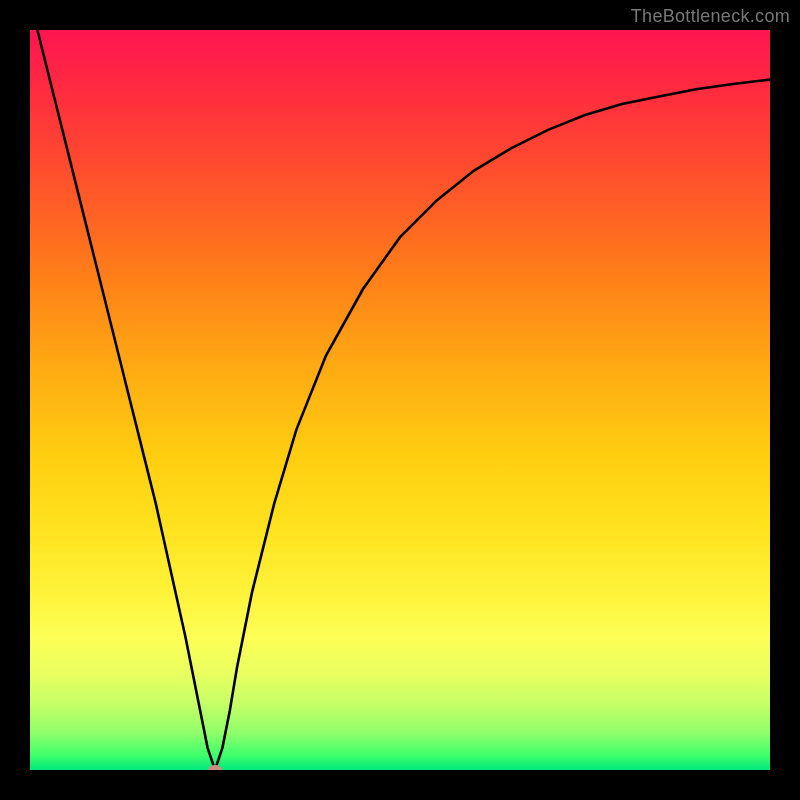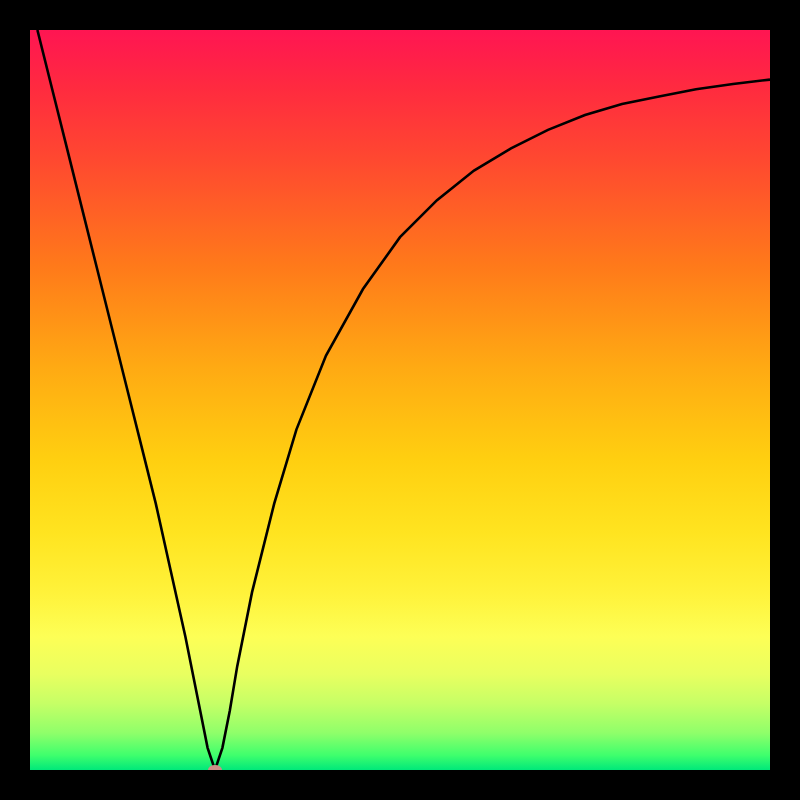--- a/index.html
+++ b/index.html
@@ -62,20 +62,21 @@
     left: 0;
     top: 0;
     width: 740px;
     height: 740px;
   }
 </style>
 </head>
 <body>
 
 <div class="frame">
+  <div class="watermark">TheBottleneck.com</div>
 
   <div class="plot">
     <svg class="curve" viewBox="0 0 740 740" preserveAspectRatio="none">
       <path id="curve-path" d="M7.40 0.00 L22.20 59.20 L37.00 118.40 L51.80 177.60 L66.60 236.80 L81.40 296.00 L96.20 355.20 L111.00 414.40 L125.80 473.60 L140.60 540.20 L155.40 606.80 L170.20 680.80 L177.60 717.80 L185.00 740.00 L192.40 717.80 L199.80 680.80 L207.20 636.40 L222.00 562.40 L244.20 473.60 L266.40 399.60 L296.00 325.60 L333.00 259.00 L370.00 207.20 L407.00 170.20 L444.00 140.60 L481.00 118.40 L518.00 99.90 L555.00 85.10 L592.00 74.00 L629.00 66.60 L666.00 59.20 L703.00 54.02 L740.00 49.58" fill="none" stroke="#000" stroke-width="2.6"></path>
     </svg>
     <div class="dot" id="marker-dot" style="left: 178px; top: 735px;"></div>
   </div>
 </div>
 
 </body></html>

